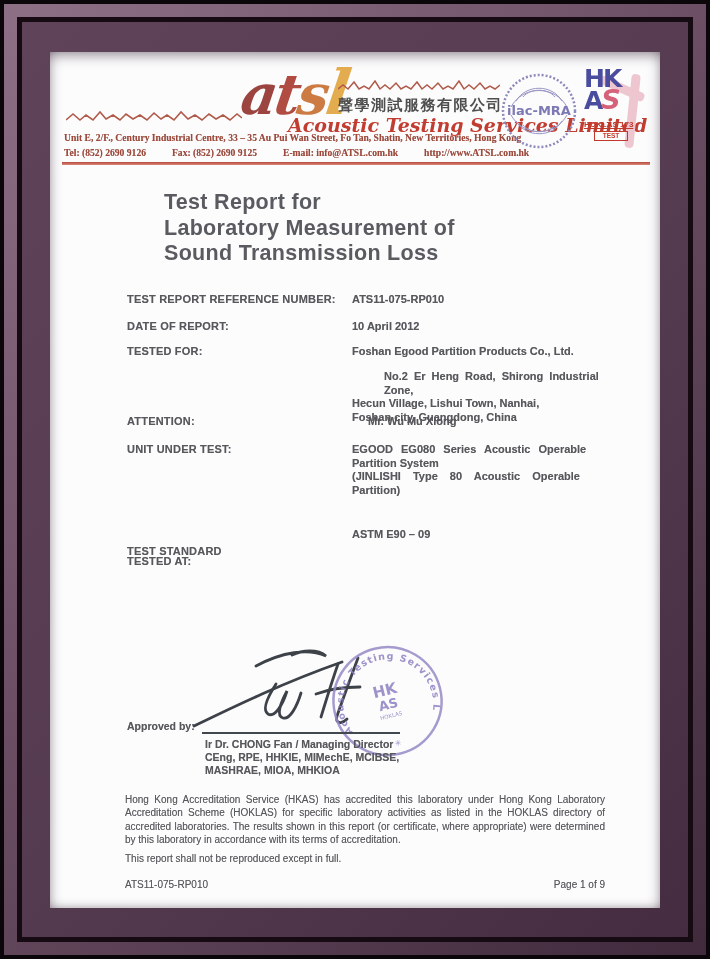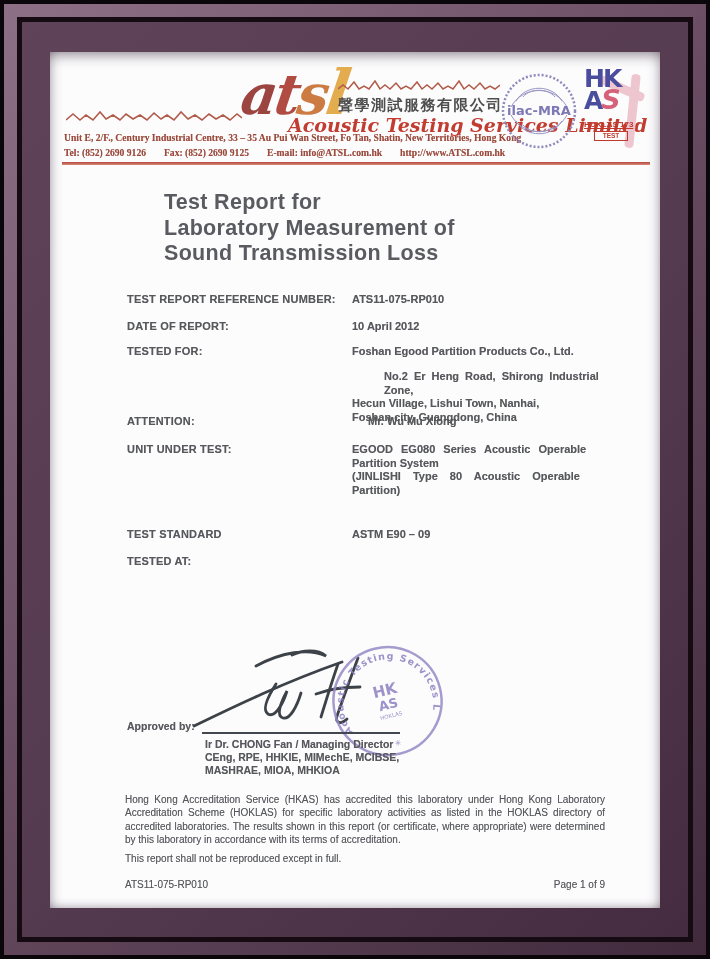--- a/index.html
+++ b/index.html
@@ -70,21 +70,21 @@
     <svg class="abs" style="left:288px;top:28px;" width="162" height="13" viewBox="0 0 162 13">
       <path d="M0,9 L5,5 10,9 16,2 21,9 26,6 31,9 37,1 42,9 47,5 52,9 58,3 63,9 68,6 73,9 79,2 84,9 89,5 94,9 100,3 105,9 110,6 115,9 121,1 126,9 131,5 136,9 142,3 147,9 152,6 157,9 162,5" fill="none" stroke="#b05a4a" stroke-width="1.5"></path>
     </svg>
 
     <div class="abs chinese" style="left:288px;top:44px;">聲學測試服務有限公司</div>
 
     <div class="abs scriptname" style="left:238px;top:62px;">Acoustic Testing Services Limited</div>
 
     <div class="abs hdr-red" style="left:14px;top:80px;">Unit E, 2/F., Century Industrial Centre, 33 – 35 Au Pui Wan Street, Fo Tan, Shatin, New Territories, Hong Kong</div>
 
-    <div class="abs" style="left:14px;top:95px;display:flex;gap:18px;">
+    <div class="abs" style="left:14px;top:95px;display:flex;gap:26px;">
       <span class="hdr-red">Tel: (852) 2690 9126</span>
       <span class="hdr-red">Fax: (852) 2690 9125</span>
       <span class="hdr-red">E-mail: info@ATSL.com.hk</span>
       <span class="hdr-red">http://www.ATSL.com.hk</span>
     </div>
 
     <div class="abs red-rule" style="left:12px;top:110px;width:588px;"></div>
 
     <svg class="abs" style="left:450px;top:20px;" width="78" height="78" viewBox="0 0 78 78">
       <circle cx="39" cy="39" r="36" fill="none" stroke="#8e8abc" stroke-width="2.5" stroke-dasharray="2,2"></circle>
@@ -133,21 +133,21 @@
     <div class="abs val doc-text" style="top:363px;padding-left:16px;">Mr. Wu Mu Xiong</div>
 
     <div class="abs lbl doc-text" style="top:391px;">UNIT UNDER TEST:</div>
     <div class="abs val doc-text" style="top:391px;">
       <div class="ws2">EGOOD EG080 Series Acoustic Operable</div>
       <div>Partition System</div>
       <div class="ws3">(JINLISHI Type 80 Acoustic Operable</div>
       <div>Partition)</div>
     </div>
 
-    <div class="abs lbl doc-text" style="top:476px;">TEST STANDARD</div>
+    <div class="abs lbl doc-text" style="top:493px;">TEST STANDARD</div>
     <div class="abs val doc-text" style="top:476px;">ASTM E90 – 09</div>
 
     <div class="abs lbl doc-text" style="top:503px;">TESTED AT:</div>
 
     <svg class="abs" style="left:140px;top:592px;" width="200" height="90" viewBox="0 0 200 90">
       <g fill="none" stroke="#3d4249" stroke-width="2.8" stroke-linecap="round">
         <path d="M4,82 C45,62 95,38 152,18"></path>
         <path d="M66,22 C92,8 118,4 136,12 C128,5 112,6 102,11"></path>
         <path d="M86,40 C77,54 72,66 78,70 C85,74 93,60 97,47 C90,60 86,72 93,74 C100,76 107,62 111,49"></path>
         <path d="M148,20 C141,40 135,60 131,73"></path>

